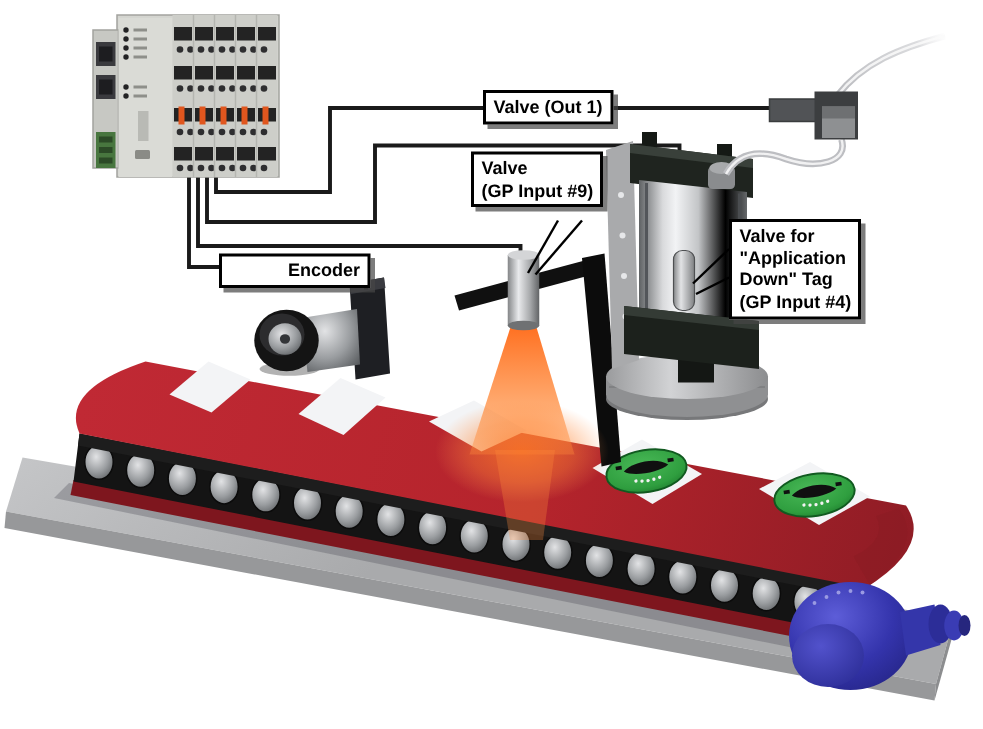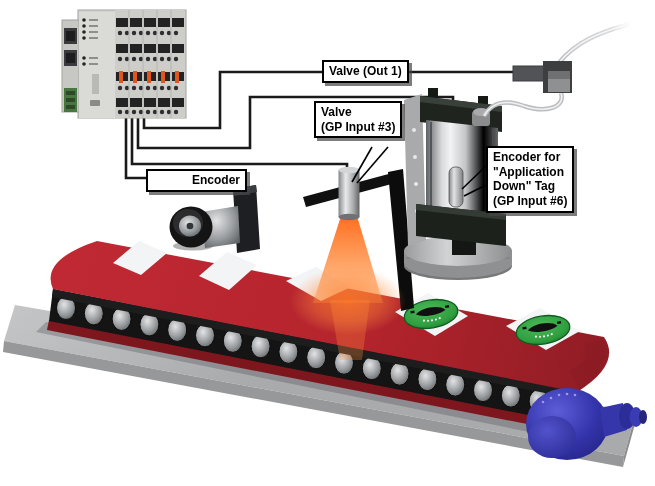--- a/index.html
+++ b/index.html
@@ -365,24 +365,24 @@
     <line x1="486" y1="166" x2="462" y2="189"></line>
     <line x1="486" y1="185" x2="464" y2="196"></line>
   </g>
 </svg>
 
 <div class="callout" style="left:322px;top:60px;">
   <span>Valve (Out 1)</span>
 </div>
 <div class="callout" style="left:314px;top:101px;">
   <span>Valve</span>
-  <span>(GP Input #3)</span>
+  <span>(GP Input #9)</span>
 </div>
 <div class="callout" style="left:486px;top:146px;">
-  <span>Encoder for</span>
+  <span>Valve for</span>
   <span>"Application</span>
   <span>Down" Tag</span>
-  <span>(GP Input #6)</span>
+  <span>(GP Input #4)</span>
 </div>
 <div class="callout" style="left:146px;top:169px;padding-left:44px;">
   <span>Encoder</span>
 </div>
 </div>
 
 </body></html>

